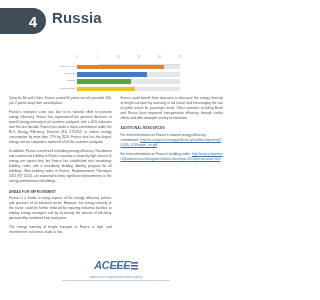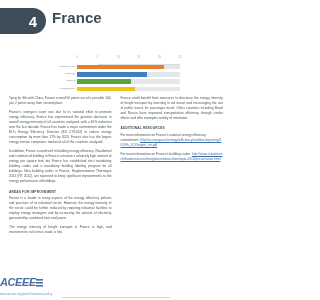--- a/index.html
+++ b/index.html
@@ -149,22 +149,22 @@
     color: #3f6fa8;
     text-decoration: underline;
     word-break: break-all;
   }
 
   
   .footer {
     position: absolute;
     left: 0;
     right: 0;
-    bottom: 2px;
-    text-align: left;
+    bottom: 19px;
+    text-align: center;
   }
   .logo {
     display: inline-block;
     font-size: 11px;
     font-weight: bold;
     font-style: italic;
     color: #4a6fa5;
     letter-spacing: -0.4px;
     line-height: 1;
   }
@@ -192,21 +192,21 @@
     background: #c9d4e2;
   }
 </style>
 </head>
 <body>
 
 <div class="header">
   <div class="rank-badge">
     <span class="rank-number">4</span>
   </div>
-  <div class="country-title">France</div>
+  <div class="country-title">Russia</div>
 </div>
 
 <div class="chart">
   <div class="chart-axis">
     <div class="axis-rule"></div>
   <div class="axis-tick" style="left: 0%;">0</div>
       <div class="axis-tick" style="left: 20%;">5</div>
       <div class="axis-tick" style="left: 40%;">10</div>
       <div class="axis-tick" style="left: 60%;">15</div>
       <div class="axis-tick" style="left: 80%;">20</div>

